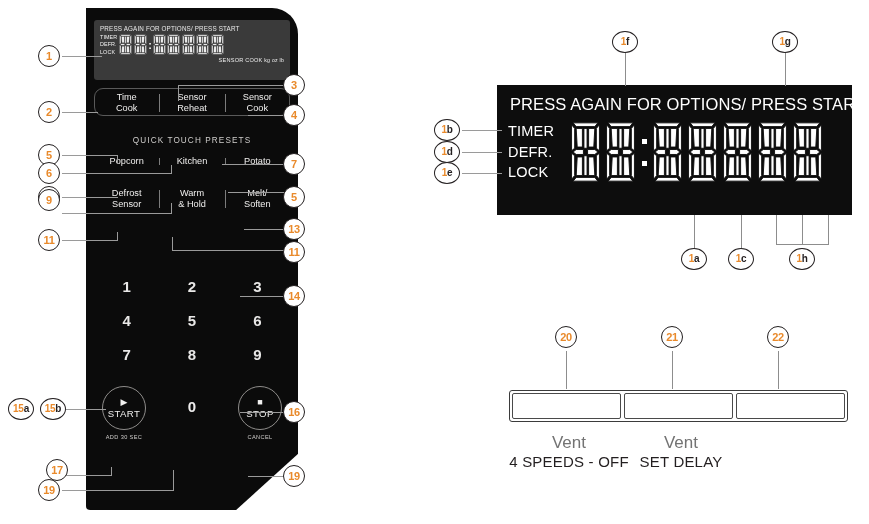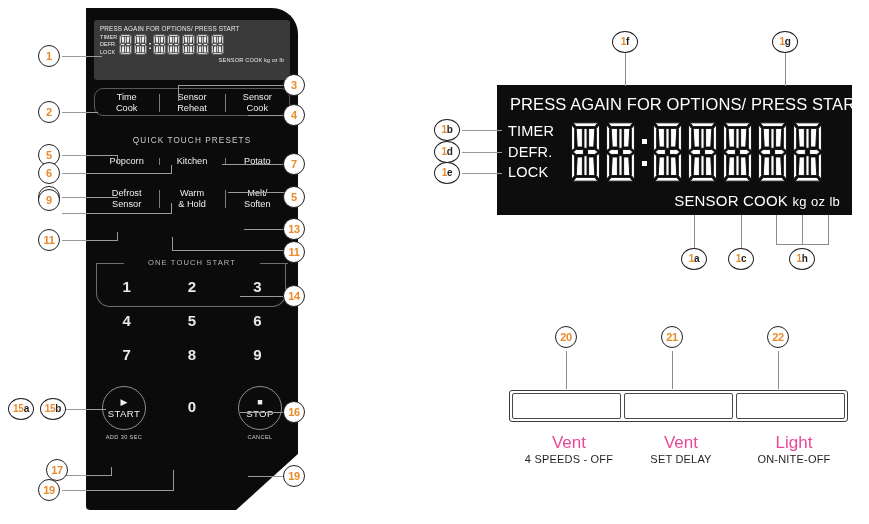--- a/index.html
+++ b/index.html
@@ -128,22 +128,22 @@
   .bd-bot .u{ font-size:13px; }
 
   
   .ventbar{
     position:absolute; left:509px; top:390px; width:339px; height:32px;
     border:1.6px solid #3b3b3b; border-radius:3px; background:#fff;
     display:flex; align-items:center; padding:2px; gap:3px; z-index:2;
   }
   .ventkey{ flex:1; height:100%; border:1.4px solid #4a4a4a; border-radius:2px; background:#fff; }
   .ventlab{ position:absolute; text-align:center; z-index:4; }
-  .ventlab .t{ font-size:17px; color:#ec4899; line-height:21px; }
-  .ventlab .s{ font-size:11px; color:#231f20; letter-spacing:.2px; }
+  .ventlab .t{ font-size:17px; color:#737373; line-height:21px; }
+  .ventlab .s{ font-size:15px; color:#231f20; letter-spacing:.2px; }
 </style>
 </head>
 <body>
 
 <div class="stage">
 
   <div class="panel">
 
     <div class="lcd">
       <div class="lcd-top">PRESS AGAIN FOR OPTIONS/  PRESS START</div>
@@ -316,26 +316,20 @@
         <span>Warm</span><br>
         <span>&amp; Hold</span>
       </div>
       <div class="cell">
         <span>Melt/</span><br>
         <span>Soften</span>
       </div>
     </div>
 
 
-    <div class="ots-wrap">
-      <div class="ots-arc"></div>
-      <div class="ots-line" style="left:0; width:28px;"></div>
-      <div class="ots-line" style="right:0; width:28px;"></div>
-      <div class="ots-txt">ONE TOUCH START</div>
-    </div>
 
     <div class="keypad">
       <div class="kp-row">
         <div>1</div>
         <div>2</div>
         <div>3</div>
       </div>
       <div class="kp-row">
         <div>4</div>
         <div>5</div>
@@ -558,26 +552,20 @@
               <polygon points="6,97 12,91 48,91 54,97" fill="#ffffff" stroke="#0d0d0d" stroke-width="1.6"></polygon>
               <polygon points="12,12 24,12 24,42 14,42" fill="#ffffff" stroke="#0d0d0d" stroke-width="1.6"></polygon>
               <polygon points="27,12 33,12 33,44 27,44" fill="#ffffff" stroke="#0d0d0d" stroke-width="1.6"></polygon>
               <polygon points="36,12 48,12 46,42 36,42" fill="#ffffff" stroke="#0d0d0d" stroke-width="1.6"></polygon>
               <polygon points="14,58 24,58 24,88 12,88" fill="#ffffff" stroke="#0d0d0d" stroke-width="1.6"></polygon>
               <polygon points="27,56 33,56 33,88 27,88" fill="#ffffff" stroke="#0d0d0d" stroke-width="1.6"></polygon>
               <polygon points="36,58 46,58 48,88 36,88" fill="#ffffff" stroke="#0d0d0d" stroke-width="1.6"></polygon>
             </svg></div>
         </div>
     </div>
-    <div class="bd-bot">
-      <span>SENSOR COOK</span>
-      <span class="u">kg</span>
-      <span class="u">oz</span>
-      <span class="u">lb</span>
-    </div>
   </div>
 
   <div class="lead gry v" style="left:625px; top:52px; height:34px;"></div>
   <div class="callout wide" style="left:612px; top:31px;">
     <span>1</span>
       <span class="sfx">f</span>
   </div>
 
   <div class="lead gry v" style="left:785px; top:52px; height:34px;"></div>
   <div class="callout wide" style="left:772px; top:31px;">
@@ -631,24 +619,20 @@
   </div>
 
   <div class="ventlab" style="left:494px; top:432px; width:150px;">
     <div class="t">Vent</div>
     <div class="s">4 SPEEDS - OFF</div>
   </div>
   <div class="ventlab" style="left:606px; top:432px; width:150px;">
     <div class="t">Vent</div>
     <div class="s">SET DELAY</div>
   </div>
-  <div class="ventlab" style="left:719px; top:432px; width:150px;">
-    <div class="t">Light</div>
-    <div class="s">ON-NITE-OFF</div>
-  </div>
 
   <div class="lead gry v" style="left:566px; top:351px; height:38px;"></div>
   <div class="callout" style="left:555px; top:326px;">20</div>
 
   <div class="lead gry v" style="left:672px; top:351px; height:38px;"></div>
   <div class="callout" style="left:661px; top:326px;">21</div>
 
   <div class="lead gry v" style="left:778px; top:351px; height:38px;"></div>
   <div class="callout" style="left:767px; top:326px;">22</div>
 

